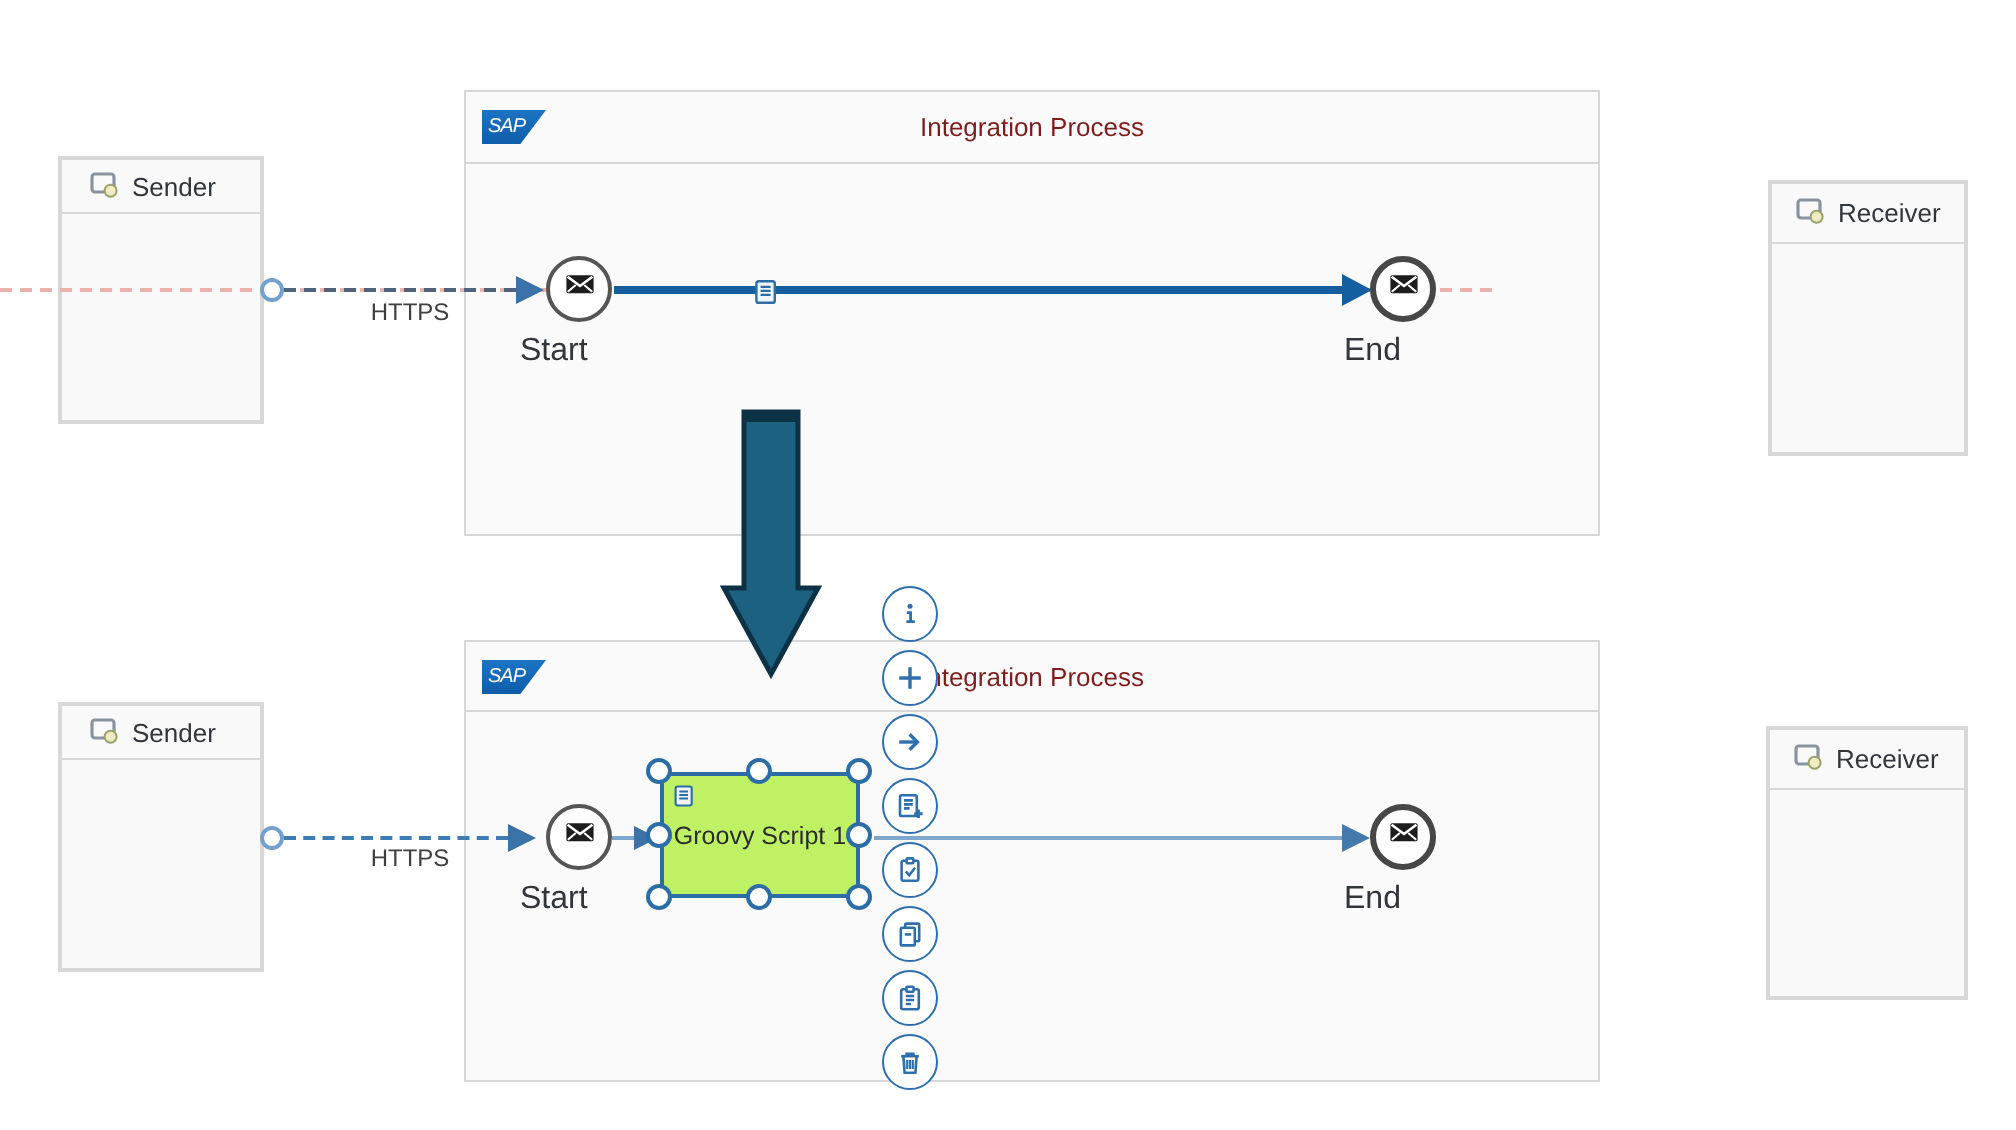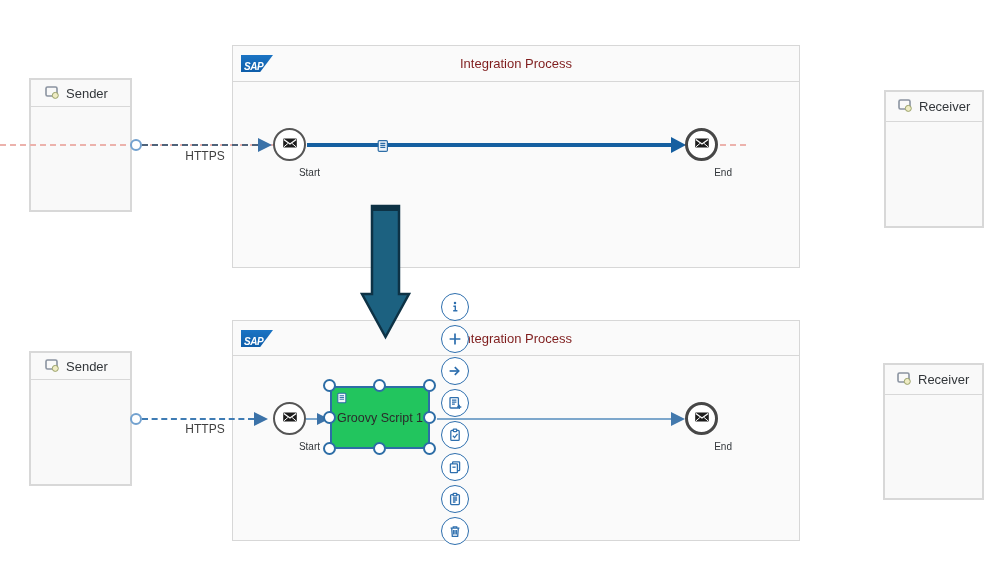--- a/index.html
+++ b/index.html
@@ -4,44 +4,44 @@
 <style>
   * { margin:0; padding:0; box-sizing:border-box; }
   html,body { background:#fff; }
   body { font-family:"Liberation Sans", sans-serif; color:#32363a; }
   .canvas { position:relative; width:1008px; height:565px; background:#fff; overflow:hidden; }
 
   
   .process-box { position:absolute; background:#fafafa; border:1px solid #d7d7d7; z-index:1; }
   .process-header { position:relative; width:100%; border-bottom:1px solid #d7d7d7; }
   .process-title { position:absolute; left:0; right:0; top:0; bottom:0; text-align:center; font-size:13px; color:#7f1d1d; display:flex; align-items:center; justify-content:center; }
-  .sap-logo { position:absolute; left:8px; width:32px; height:17px; background:linear-gradient(180deg,#1b74c4,#0e5da9); clip-path:polygon(0 0,100% 0,60% 100%,0 100%); color:#fff; font-size:10px; font-weight:bold; font-style:italic; letter-spacing:-0.5px; display:flex; align-items:flex-end; padding-left:3px; z-index:2; }
+  .sap-logo { position:absolute; left:8px; width:32px; height:17px; background:linear-gradient(180deg,#1b74c4,#0e5da9); clip-path:polygon(0 0,100% 0,60% 100%,0 100%); color:#fff; font-size:10px; font-weight:normal; font-style:italic; letter-spacing:-0.5px; display:flex; align-items:center; padding-left:3px; z-index:2; }
 
   .participant-box { position:absolute; background:#f9f9f9; border:2px solid #d8d8d8; z-index:2; }
   .participant-header { display:flex; align-items:center; gap:6px; padding-left:13px; border-bottom:1px solid #d8d8d8; font-size:13px; color:#32363a; }
 
   
   .node-circle { position:absolute; width:33px; height:33px; border-radius:50%; background:#fff; display:flex; align-items:center; justify-content:center; z-index:6; }
   .node-start { border:2px solid #555; }
   .node-end { border:3px solid #474747; }
-  .node-label { position:absolute; width:60px; text-align:right; font-size:10px; color:#32363a; z-index:6; }
+  .node-label { position:absolute; width:60px; text-align:left; font-size:16px; color:#32363a; z-index:6; }
   .flow-line-thick { position:absolute; height:4px; background:#155fa0; z-index:4; }
   .flow-line-thin { position:absolute; height:2px; background:#7da7cc; z-index:4; }
   .dashed-line { position:absolute; height:0; border-top:2px dashed #4f637a; z-index:5; }
   .dashed-line.blue { border-top-color:#3f7cb4; }
   .trace-line { position:absolute; height:0; border-top:2px dashed #ecb2ac; z-index:3; }
   .arrowhead { position:absolute; width:0; height:0; border-top:7px solid transparent; border-bottom:7px solid transparent; border-left:14px solid #3b72a8; z-index:5; }
   .arrowhead.thick { border-left-color:#155fa0; border-top-width:8px; border-bottom-width:8px; border-left-width:15px; }
   .arrowhead.small { border-top-width:6px; border-bottom-width:6px; border-left-width:12px; }
   .arrowhead.light { border-left-color:#4379ad; }
   .connector-dot { position:absolute; width:12px; height:12px; border-radius:50%; background:#fff; border:2px solid #72a1cf; z-index:6; }
   .protocol-label { position:absolute; width:56px; text-align:center; font-size:12px; color:#3f3f3f; z-index:6; }
 
   
-  .step-box { position:absolute; left:330px; top:386px; width:100px; height:63px; background:#22c55e; border:2px solid #2d6da6; z-index:7; display:flex; align-items:center; justify-content:center; font-size:12.5px; color:#2b2b2b; }
+  .step-box { position:absolute; left:330px; top:386px; width:100px; height:63px; background:#bef264; border:2px solid #2d6da6; z-index:7; display:flex; align-items:center; justify-content:center; font-size:12.5px; color:#2b2b2b; }
   .step-box .corner-icon { position:absolute; left:3px; top:3px; }
   .handle { position:absolute; width:13px; height:13px; border-radius:50%; background:#fff; border:2px solid #2d6da6; z-index:8; }
 
   
   .menu-btn { position:absolute; left:441px; width:28px; height:28px; border-radius:50%; background:#fff; border:1.5px solid #2e6fae; display:flex; align-items:center; justify-content:center; z-index:20; cursor:pointer; padding:0; }
   .menu-btn svg { display:block; }
 
   
   .tutorial-arrow { position:absolute; left:354px; top:204px; z-index:15; }
 

